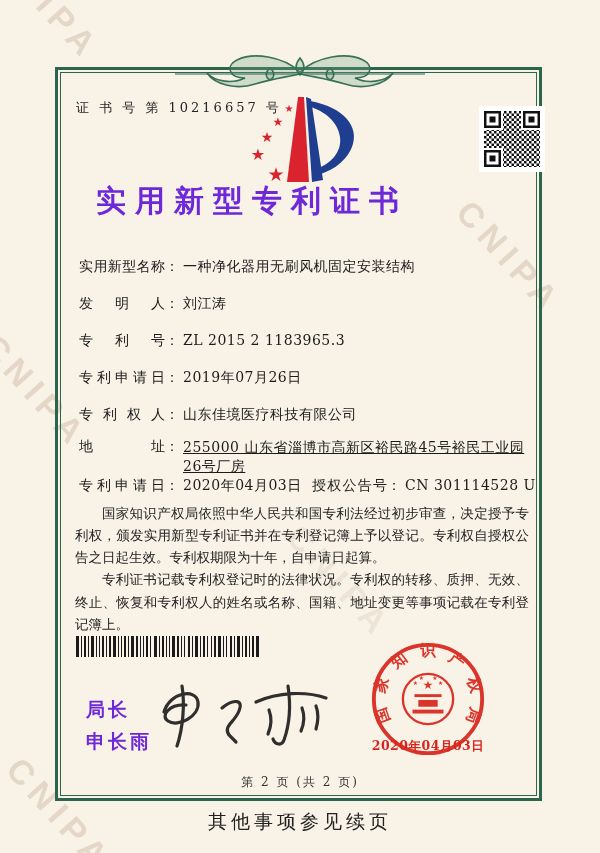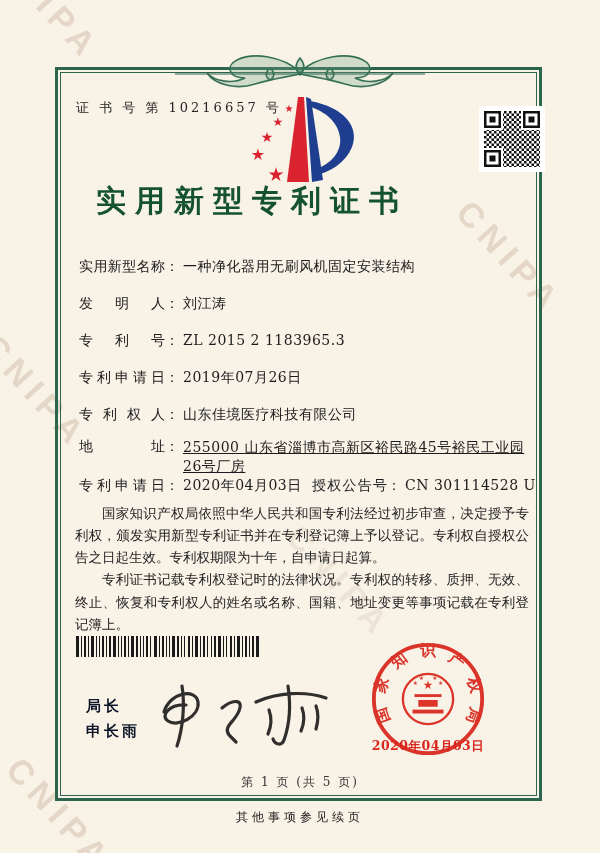--- a/index.html
+++ b/index.html
@@ -28,51 +28,51 @@
   .frame { position:absolute; left:55px; top:67px; width:487px; height:734px;
     border:3px solid #2b654e; }
   .frame-inner { position:absolute; inset:2px; border:1px solid #2b654e; }
   .ornament { position:absolute; left:50%; top:48px; transform:translateX(-50%);
     width:250px; height:44px; z-index:2; }
   .certno { position:absolute; left:76px; top:99px; font-size:13px;
     letter-spacing:3px; color:#262626; }
   .logo { position:absolute; left:243px; top:92px; width:118px; height:95px; }
   .qr { position:absolute; left:479px; top:106px; width:66px; height:66px; }
   .title { position:absolute; left:0; width:504px; top:181px; text-align:center;
-    font-size:30px; font-weight:bold; letter-spacing:9px; color:#14532d; }
+    font-size:30px; font-weight:bold; letter-spacing:9px; color:#6d28d9; }
   .fields { position:absolute; left:75px; top:0; width:455px; font-size:14px; }
   .frow { position:absolute; left:4px; width:455px; white-space:nowrap; }
   .flabel { display:inline-block; width:86px; text-align:justify;
     text-align-last:justify; font-weight:500; }
   .fcolon { display:inline-block; margin-right:4px; }
   .fvalue { letter-spacing:.5px; }
   .fvalue.wrap { display:inline-block; width:352px; white-space:normal;
     vertical-align:top; line-height:19px;text-decoration:underline; }
   .grant2 { position:absolute; left:233px; top:0; white-space:nowrap; }
   .glabel { display:inline-block; width:75px; text-align:justify;
     text-align-last:justify; font-weight:500; }
   .paras { position:absolute; left:75px; top:502px; width:454px;
     font-size:13.5px; line-height:1.64; text-align:justify; color:#242424; }
   .paras p { text-indent:2em; }
   .barcode { position:absolute; left:76px; top:636px; width:186px; height:21px; }
   .director { position:absolute; left:86px; top:697px;
-    font-family:"Liberation Sans", sans-serif; font-weight:700; font-size:15px;
-    letter-spacing:3px; color:#0f172a; }
+    font-family:"Liberation Sans", sans-serif; font-weight:700; font-size:19px;
+    letter-spacing:3px; color:#6d28d9; }
   .director .name { margin-top:6px; }
   .signature { position:absolute; left:138px; top:676px; width:212px; height:82px;
     z-index:3; }
   .seal { position:absolute; left:370px; top:641px; width:116px; height:116px;
     z-index:4; }
   .seal-date { position:absolute; left:-12px; right:-12px; top:97px;
     text-align:center; color:#d9261c; font-weight:bold; font-size:12.5px;
     letter-spacing:.5px; white-space:nowrap; }
   .pageno { position:absolute; left:0; width:600px; top:774px; text-align:center;
     font-size:12px; letter-spacing:2px; color:#333; z-index:2; }
   .footnote { position:absolute; left:0; width:600px; top:809px;
-    text-align:center; font-size:12px; letter-spacing:4px; color:#222;
+    text-align:center; font-size:19px; letter-spacing:4px; color:#222;
     z-index:2; }
 </style>
 </head>
 <body>
 
 <div id="page">
 
   <div class="stripes bottom"></div>
   <div class="stripes topright"></div>
 
@@ -265,17 +265,17 @@
           <text x="73" y="46" font-size="6">★</text>
         </g>
         <rect x="46" y="55" width="28" height="3"></rect>
         <rect x="50" y="61" width="20" height="7"></rect>
         <rect x="44" y="71" width="32" height="4"></rect>
       </g>
     </svg>
     <div class="seal-date">2020年04月03日</div>
   </div>
 
-  <div class="pageno">第 1 页 (共 5 页)</div>
+  <div class="pageno">第 2 页 (共 2 页)</div>
 
   <div class="footnote">其他事项参见续页</div>
 
 </div>
 
 </body></html>

